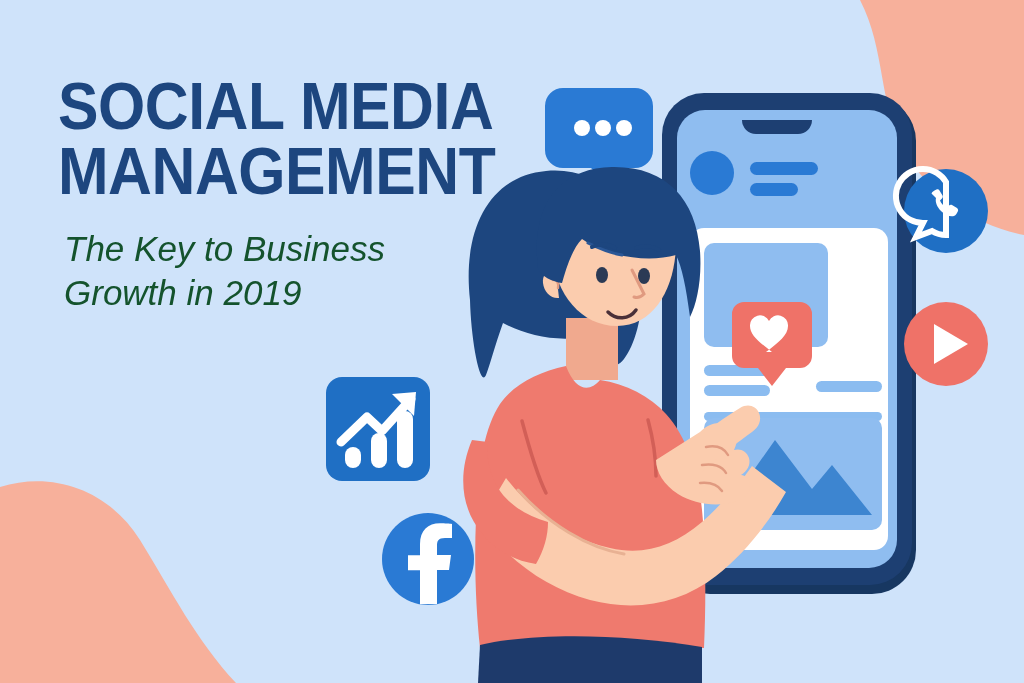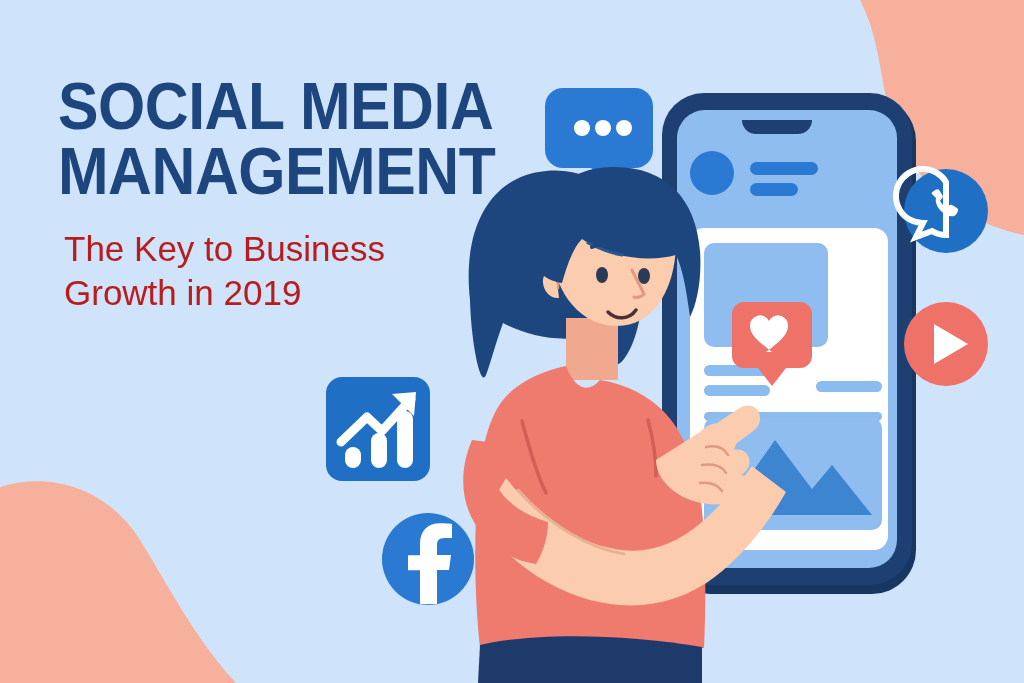--- a/index.html
+++ b/index.html
@@ -44,22 +44,23 @@
     white-space: nowrap;
   }
   .headline .l2 {
     display: block;
   }
   .subhead {
     margin: 22px 0 0 6px;
     font-size: 35px;
     line-height: 1.28;
     font-weight: 400;
-    color: #b91c1c;
+    color: #14532d;
     max-width: 400px;
+    font-style: italic;
   }
   .subhead .sl {
     display: block;
   }
 </style>
 </head>
 <body>
 
 <div id="poster">
 

